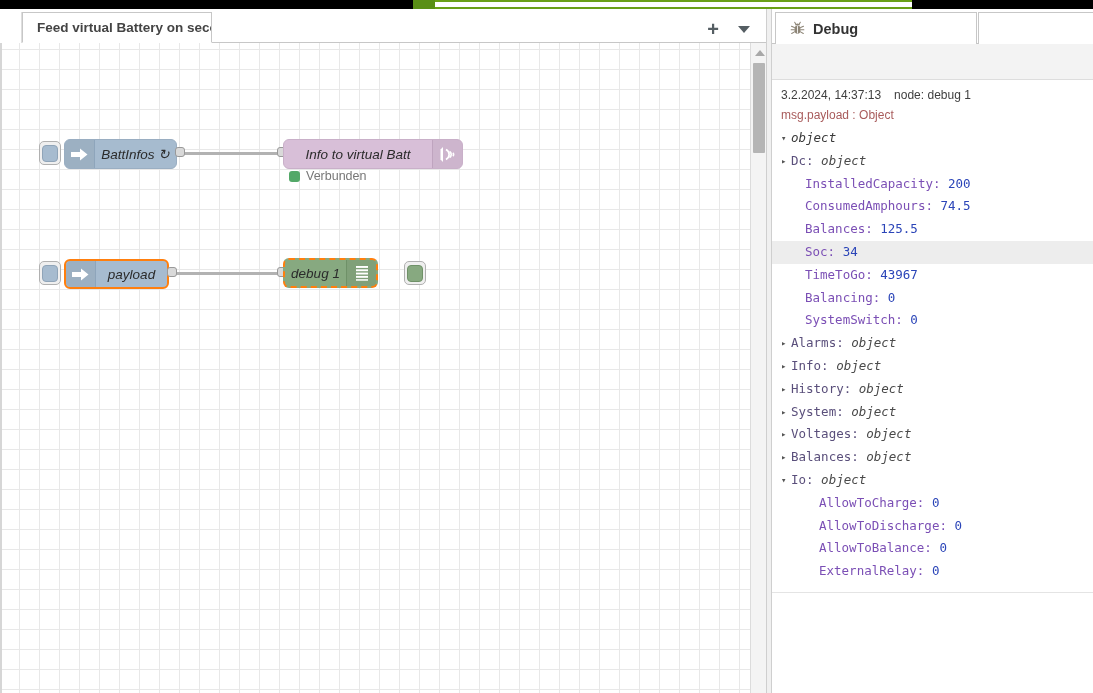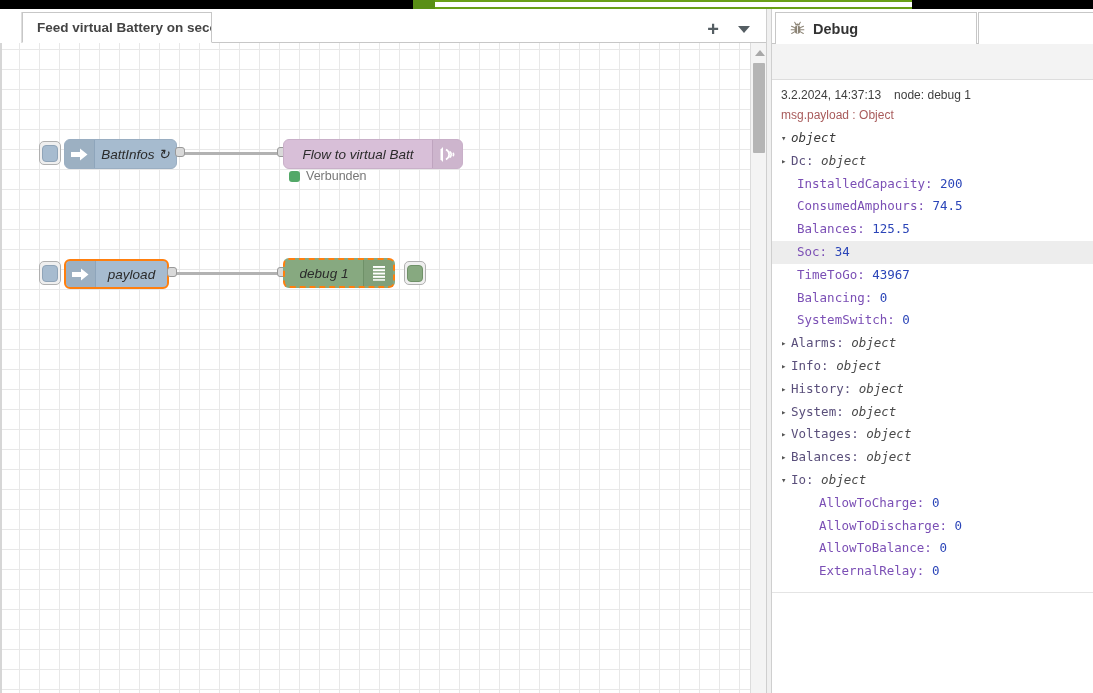--- a/index.html
+++ b/index.html
@@ -377,21 +377,21 @@
     height: 22.8px;
   }
   .tr.hl { background: #ededed; }
   .tw { display: inline-block; width: 10px; color: #555555; font-size: 9px; vertical-align: 1px; }
   .k { color: #7b4fb5; }
   .k-plain { color: #5a4f7b; }
   .v-num { color: #2b45b8; }
   .v-obj { color: #4a4a4a; font-style: italic; }
   .root { color: #3a3a3a; font-style: italic; }
   .ind1 { }
-  .ind2 { padding-left: 15px; }
+  .ind2 { padding-left: 23px; }
   .ind3 { padding-left: 37px; }
 </style>
 </head>
 <body>
 
 <div id="app">
 
   <div class="topband">
     <div class="topband-green"></div>
     <div class="topband-white"></div>
@@ -428,21 +428,21 @@
           <svg class="glyph" width="17" height="15" viewBox="0 0 17 15" aria-hidden="true">
             <path d="M0 5 H9 V1.5 L16.5 7.5 L9 13.5 V10 H0 Z" fill="#ffffff"></path>
           </svg>
         </div>
         <div class="node-label">BattInfos ↻</div>
       </div>
       <div class="port" style="left:175px; top:104px;"></div>
       <div class="port" style="left:277px; top:104px;"></div>
 
       <div class="node node-mqtt" style="left:283px; top:96px; width:180px;">
-        <div class="node-label">Flow to virtual Batt</div>
+        <div class="node-label">Info to virtual Batt</div>
         <div class="node-icon-box">
           <svg class="glyph" width="16" height="17" viewBox="0 0 16 17" aria-hidden="true">
             <path d="M3 1 L3 16 L0.5 13.5 L0.5 3.5 Z" fill="#ffffff"></path>
             <path d="M6 3.5 A7 6 0 0 1 6 13.5" stroke="#ffffff" stroke-width="1.7" fill="none"></path>
             <path d="M9.5 5.5 A4.5 3.8 0 0 1 9.5 11.5" stroke="#ffffff" stroke-width="1.7" fill="none"></path>
             <path d="M12.8 7 A2.4 2 0 0 1 12.8 10" stroke="#ffffff" stroke-width="1.7" fill="none"></path>
           </svg>
         </div>
       </div>
 
@@ -461,21 +461,21 @@
         <div class="node-icon-box">
           <svg class="glyph" width="17" height="15" viewBox="0 0 17 15" aria-hidden="true">
             <path d="M0 5 H9 V1.5 L16.5 7.5 L9 13.5 V10 H0 Z" fill="#ffffff"></path>
           </svg>
         </div>
         <div class="node-label">payload</div>
       </div>
       <div class="port" style="left:167px; top:224px;"></div>
       <div class="port" style="left:277px; top:224px;"></div>
 
-      <div class="node node-debug" style="left:283px; top:215px; width:112px;">
+      <div class="node node-debug" style="left:283px; top:215px; width:95px;">
         <div class="node-label">debug 1</div>
         <div class="node-icon-box">
           <svg class="glyph" width="14" height="16" viewBox="0 0 14 16" aria-hidden="true">
             <rect x="1" y="1" width="12" height="1.9" fill="#ffffff"></rect>
             <rect x="1" y="4.3" width="12" height="1.9" fill="#ffffff"></rect>
             <rect x="1" y="7.6" width="12" height="1.9" fill="#ffffff"></rect>
             <rect x="1" y="10.9" width="12" height="1.9" fill="#ffffff"></rect>
             <rect x="1" y="14.2" width="12" height="1.5" fill="#ffffff"></rect>
           </svg>
         </div>

